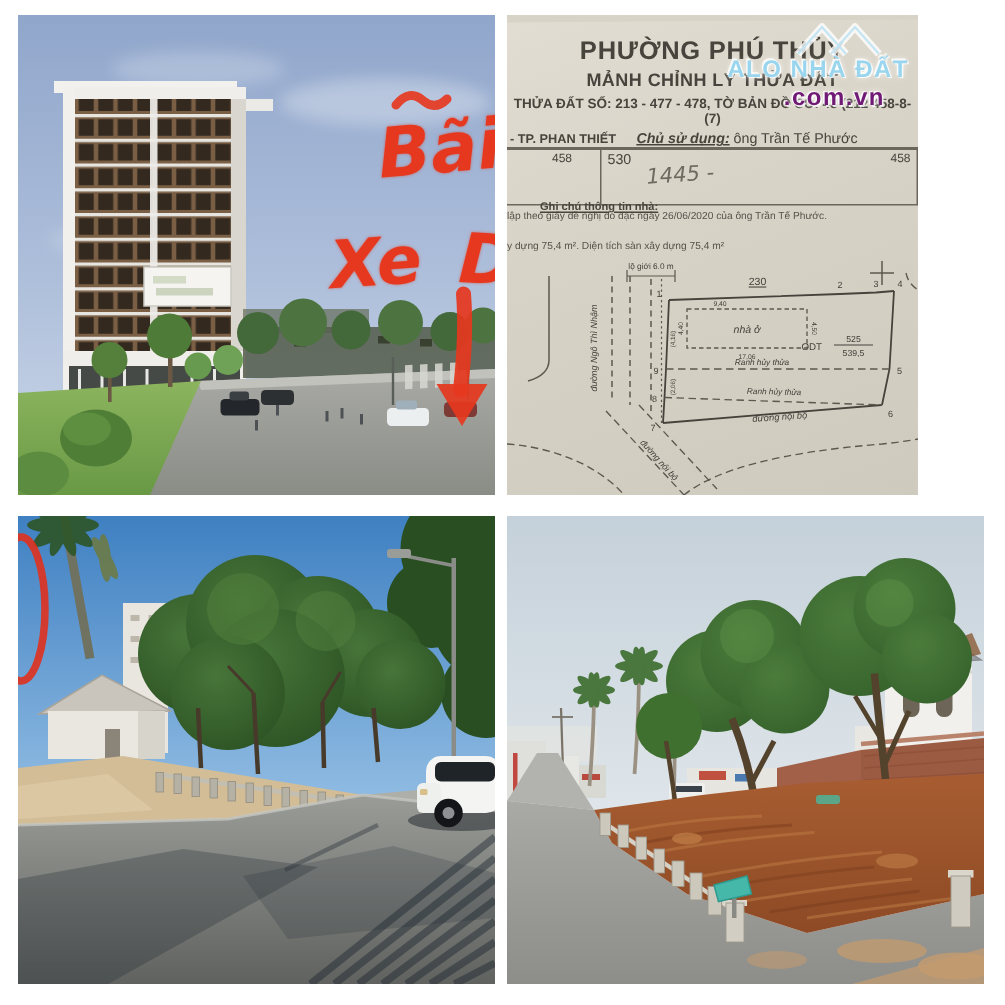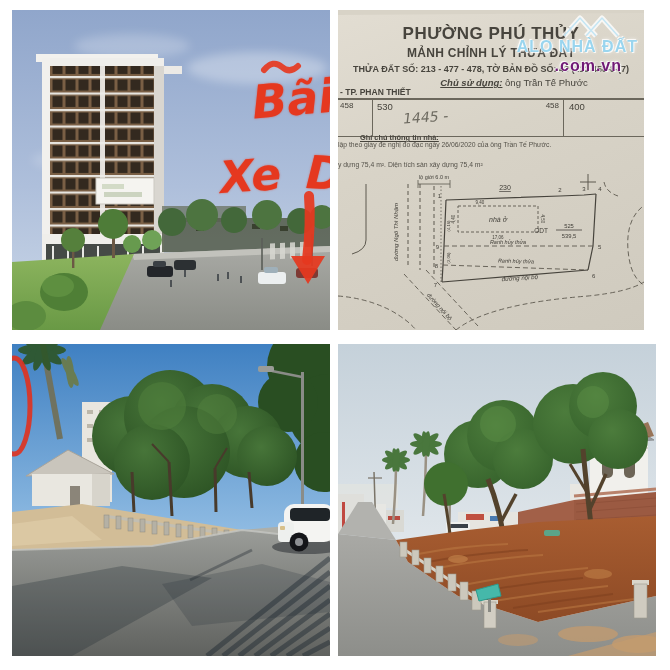--- a/index.html
+++ b/index.html
@@ -1,20 +1,20 @@
 <!DOCTYPE html>
 <html><head>
 <meta charset="utf-8">
 <style>
   html,body{margin:0;padding:0;background:#fff;}
   .stage{position:relative;width:670px;height:670px;background:#ffffff;overflow:hidden;
          font-family:"Liberation Sans",sans-serif;}
   .quad{position:absolute;overflow:hidden;background:#ddd;}
   .q-tl{left:12px;top:10px;width:318px;height:320px;}
-  .q-tr{left:338px;top:10px;width:306px;height:320px;background:#d8d3c7;}
+  .q-tr{left:338px;top:10px;width:274px;height:320px;background:#d8d3c7;}
   .q-bl{left:12px;top:344px;width:318px;height:312px;}
   .q-br{left:338px;top:344px;width:318px;height:312px;}
   .quad svg{position:absolute;left:0;top:0;}
 
   
   .annot{position:absolute;color:#e5381f;font-family:"DejaVu Sans",sans-serif;
          font-weight:bold;font-style:italic;text-shadow:0 0 2px rgba(229,56,31,.65);
          line-height:1;pointer-events:none;}
   .annot-w1{left:240px;top:66px;font-size:46px;transform:rotate(-5deg);}
   .annot-w2{left:208px;top:144px;font-size:44px;transform:rotate(-4deg);}
@@ -26,21 +26,21 @@
          transform:rotate(-.4deg);}
   .doc-head{position:absolute;left:0;top:14px;width:100%;text-align:center;color:#47443d;}
   .doc-t1{font-size:17px;font-weight:bold;letter-spacing:.5px;}
   .doc-t2{font-size:12px;font-weight:bold;margin-top:2px;letter-spacing:.3px;}
   .doc-t3{font-size:9px;font-weight:bold;margin-top:4px;}
   .doc-owner{font-size:9.5px;margin-top:3px;padding-left:46px;}
   .doc-owner .lbl{font-style:italic;font-weight:bold;text-decoration:underline;}
   .doc-city{position:absolute;left:2px;top:77px;font-size:8.5px;font-weight:bold;color:#47443d;text-align:right;}
   .doc-grid{position:absolute;left:0;top:88px;right:0;height:36px;
             border-top:2px solid #6b675c;border-bottom:1.5px solid #6b675c;
-            display:flex;color:#47443d;}
+            display:flex;color:#47443d;padding-left:28px;}
   .dg-c1{width:30px;border-right:1px solid #6b675c;font-size:8px;padding:1px 2px;}
   .dg-c2{flex:1;position:relative;border-right:1.5px solid #6b675c;font-size:9.5px;padding:1px 4px;}
   .dg-hand{position:absolute;left:30px;top:9px;font-size:14px;font-style:italic;
            color:#6d6a60;font-family:"DejaVu Sans",sans-serif;transform:rotate(-4deg);}
   .dg-rnum{position:absolute;right:4px;top:1px;font-size:8px;}
   .dg-c3{width:70px;font-size:9.5px;padding:1px 5px;}
   .doc-note1{position:absolute;left:0;top:131px;font-size:6.8px;color:#55524a;white-space:nowrap;}
   .doc-note2{position:absolute;left:22px;top:123px;font-size:7.4px;font-weight:bold;
              text-decoration:underline;color:#47443d;}
   .doc-note3{position:absolute;left:0;top:151px;font-size:6.8px;color:#55524a;white-space:nowrap;}
@@ -196,21 +196,20 @@
     </div>
     <div class="doc-city">- TP. PHAN THIẾT</div>
 
     <div class="doc-grid">
       <div class="dg-c1">458</div>
       <div class="dg-c2">
         <span>530</span>
         <span class="dg-hand">1445 -</span>
         <span class="dg-rnum">458</span>
       </div>
-      <div class="dg-c3">400</div>
     </div>
 
     <div class="doc-note1">lập theo giấy đề nghị đo đạc ngày 26/06/2020 của ông Trần Tế Phước.</div>
     <div class="doc-note2">Ghi chú thông tin nhà:</div>
     <div class="doc-note3">y dựng 75,4 m². Diện tích sàn xây dựng 75,4 m²</div>
 
     <svg width="318" height="160" viewBox="0 0 318 160" style="top:160px">
       <g stroke="#5c584e" fill="none">
         <line x1="242" y1="12" x2="258" y2="12"></line>
           <line x1="250" y1="4" x2="250" y2="20"></line>

